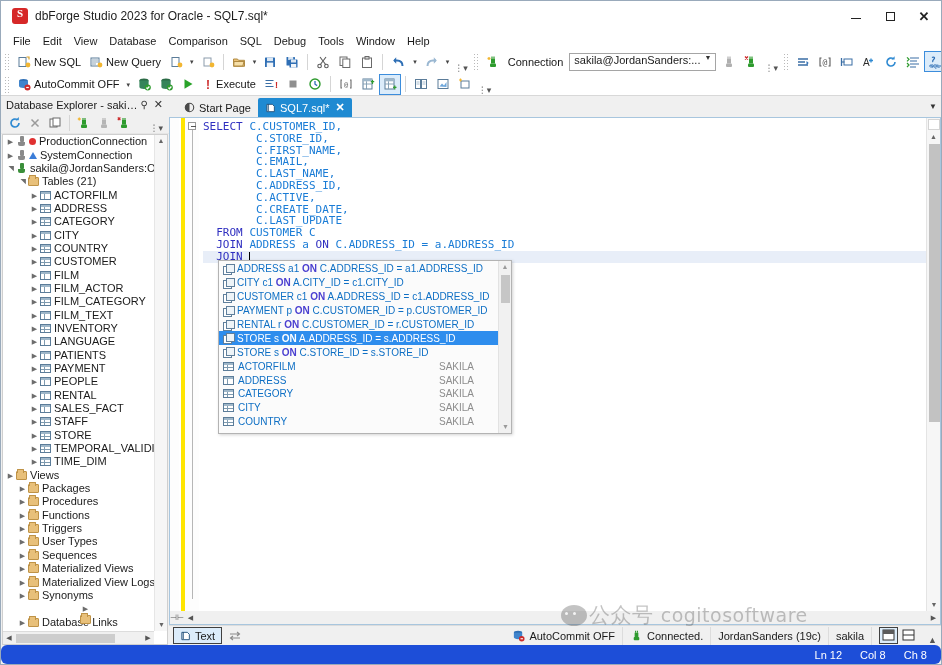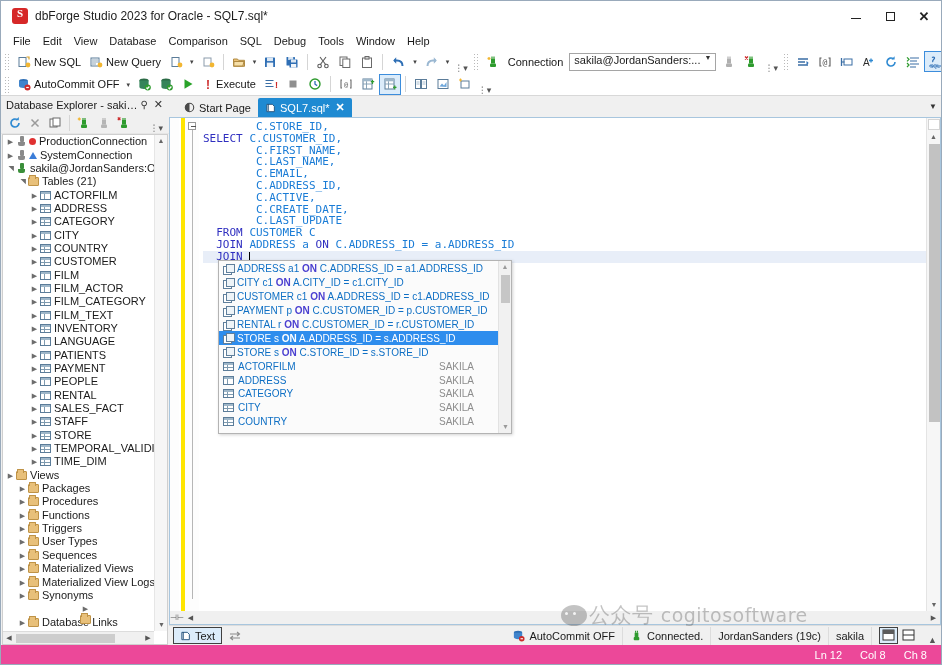--- a/index.html
+++ b/index.html
@@ -383,27 +383,28 @@
   .ed-footer .fbtn.active{ background:#dcecfa; border:1px solid #404040; }
   .ed-footer .fright { margin-left:auto; display:flex; align-items:center; gap:0; padding-right:2px;}
   .fseg { display:inline-flex; align-items:center; gap:4px; padding:0 7px; font-size:11px; height:18px;
           border-left:1px solid #dcdcdc;}
   .fseg:first-child{border-left:none;}
   .fico-sm{width:13px;height:13px;display:inline-block;flex:0 0 auto;}
 
   
   .statusbar {
     height: 19px; flex: 0 0 19px;
-    background: #ec4899;
+    background: #1d4ed8;
     color: #fff;
     display: flex; align-items: center;
     justify-content: flex-end;
     font-size: 11px;
     padding-right: 14px;
     gap: 18px;
+    border-radius: 6px;
   }
   .statusbar span { white-space:nowrap; }
 
   
   .watermark {
     position: absolute;
     left: 560px; top: 596px;
     width: 360px; height: 36px;
     pointer-events: none;
     z-index: 60;
@@ -1112,25 +1113,25 @@
       </div>
 
       <div class="code-wrap">
         <div class="code-indicator"></div>
         <div class="code-changebar"></div>
         <div class="code-fold">
           <div class="fold-box"></div>
           <div class="fold-line"></div>
         </div>
         <div class="code-text" id="code-lines">
+            <div class="cline"><span class="kw">SELECT</span><span class="pl"> </span><span class="id">C.CUSTOMER_ID,</span></div>
             <div class="cline"><span class="id">        C.STORE_ID,</span></div>
-            <div class="cline"><span class="kw">SELECT</span><span class="pl"> </span><span class="id">C.CUSTOMER_ID,</span></div>
             <div class="cline"><span class="id">        C.FIRST_NAME,</span></div>
+            <div class="cline"><span class="id">        C.EMAIL,</span></div>
             <div class="cline"><span class="id">        C.LAST_NAME,</span></div>
-            <div class="cline"><span class="id">        C.EMAIL,</span></div>
             <div class="cline"><span class="id">        C.ADDRESS_ID,</span></div>
             <div class="cline"><span class="id">        C.ACTIVE,</span></div>
             <div class="cline"><span class="id">        C.CREATE_DATE,</span></div>
             <div class="cline"><span class="id">        C.LAST_UPDATE</span></div>
             <div class="cline"><span class="kw">  FROM</span><span class="pl"> </span><span class="id">CUSTOMER C</span></div>
             <div class="cline"><span class="kw">  JOIN</span><span class="pl"> </span><span class="id">ADDRESS a </span><span class="kw">ON</span><span class="id"> C.ADDRESS_ID = a.ADDRESS_ID</span></div>
             <div class="cline cur"><span class="kw">  JOIN </span><span class="caret-bar"></span></div>
           </div>
 
         <div class="ac-popup">

